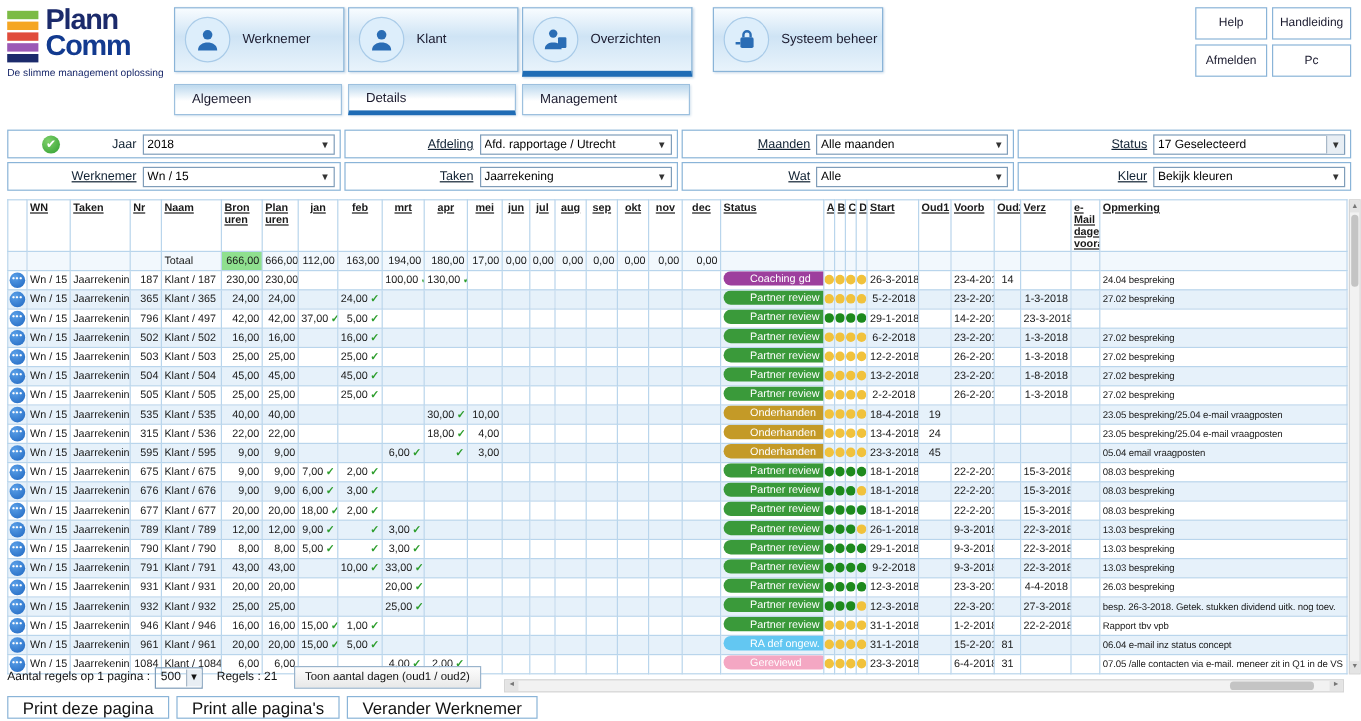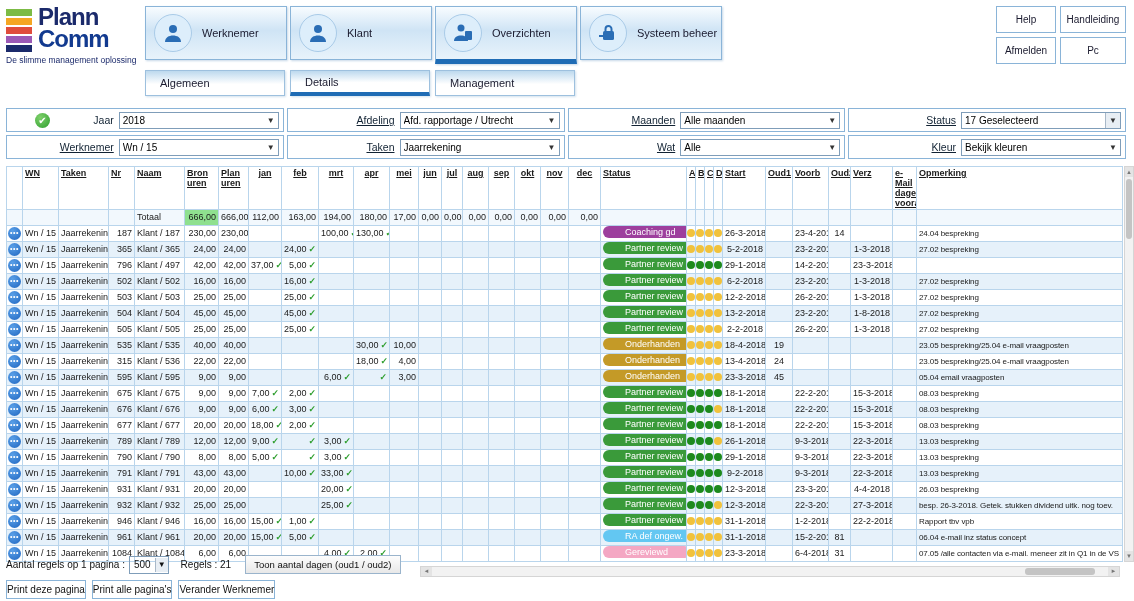--- a/index.html
+++ b/index.html
@@ -78,21 +78,21 @@
   .hscroll .sarr.l{left:0;} .hscroll .sarr.r{right:0;}
   
   .foot1{position:absolute;left:6px;top:555px;display:flex;align-items:center;font-size:10px;color:#111;}
   .pagebox{border:1px solid #7f9db9;height:16px;display:flex;align-items:center;margin:0 4px;cursor:pointer;}
   .pagebox .val{padding:0 4px;font-size:10px;}
   .pagebox .arr{font-size:8px;border-left:1px solid #a8b8c8;background:#e8eef4;height:14px;line-height:14px;padding:0 2px;}
   .regels{margin-left:8px;}
   .graybtn{margin-left:14px;height:17px;border:1px solid #9ab4cc;background:linear-gradient(#fdfdfd,#e8e8e8);
            font-size:9.5px;padding:0 8px;display:flex;align-items:center;cursor:pointer;color:#111;}
   .foot2{position:absolute;left:6px;top:580px;display:flex;gap:6px;}
-  .printbtn{height:17px;border:1px solid #8ab4d8;background:#fff;font-size:10px;padding:0 0;
+  .printbtn{height:17px;border:1px solid #8ab4d8;background:#fff;font-size:14px;padding:0 12px;
             display:flex;align-items:center;cursor:pointer;color:#111;}
 </style>
 </head>
 <body>
 
 <div class="topbar">
   <div class="logo">
     <div class="logo-bars">
         <div style="background: rgb(124, 187, 69);"></div>
         <div style="background: rgb(245, 166, 35);"></div>
@@ -128,21 +128,21 @@
   <div class="navbtn active" style="left:435px">
     <span class="navicon">
       <svg viewBox="0 0 24 24">
           <circle cx="10" cy="7" r="3.5"></circle>
           <path d="M3 20c0-4 3.5-5.5 7-5.5s7 1.5 7 5.5z"></path>
           <rect x="14" y="10" width="7" height="9" rx="1"></rect>
         </svg>
       </span>
     <span class="navlabel">Overzichten</span>
   </div>
-  <div class="navbtn" style="left:580px">
+  <div class="navbtn" style="left:594px">
     <span class="navicon">
       <svg viewBox="0 0 24 24">
           <rect x="7" y="10" width="11" height="9" rx="1.5"></rect>
           <path d="M9.5 10V8a3 3 0 0 1 6 0v2" fill="none" stroke="#2a6db5" stroke-width="2"></path>
           <path d="M3 14h4v2H3z"></path>
         </svg>
       </span>
     <span class="navlabel">Systeem beheer</span>
   </div>
 

